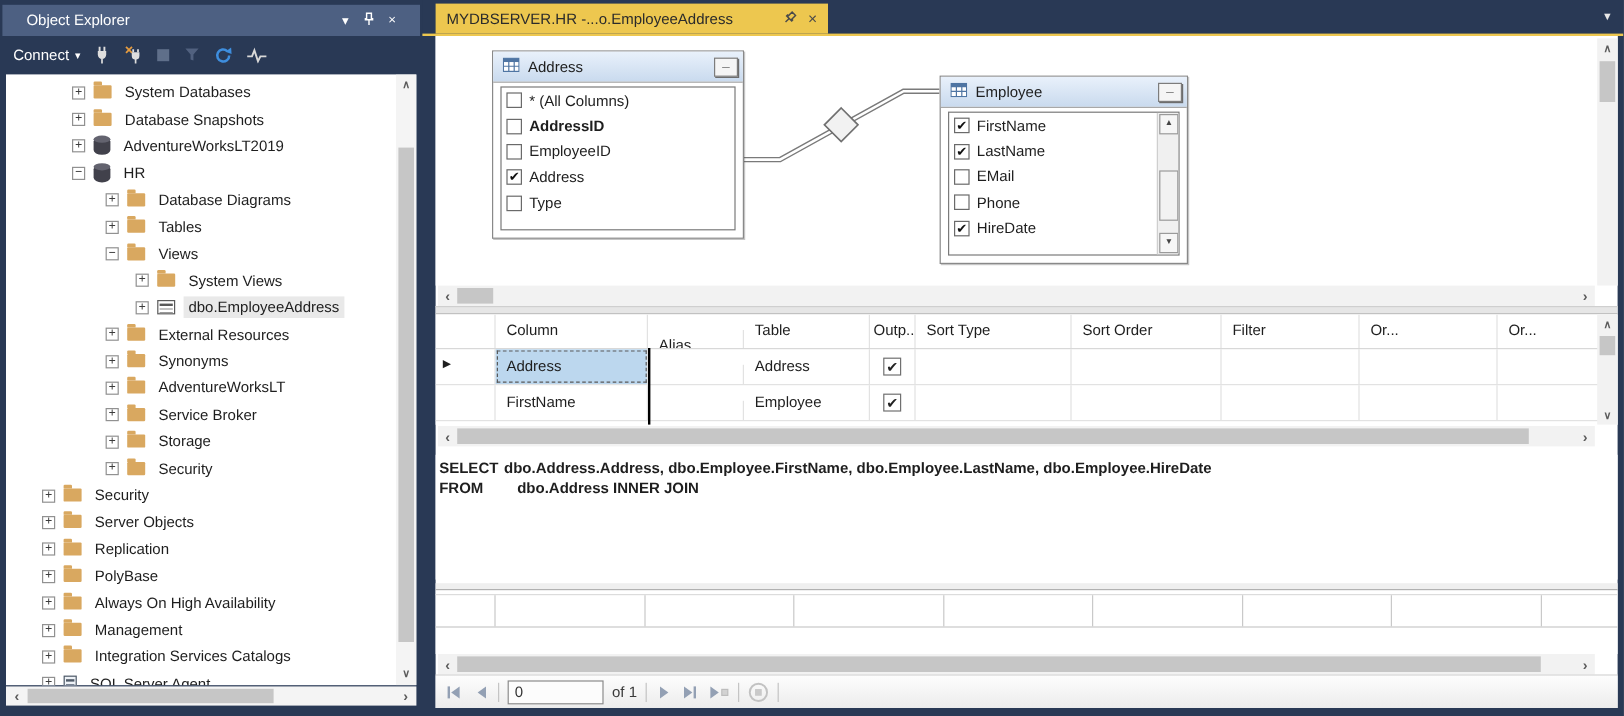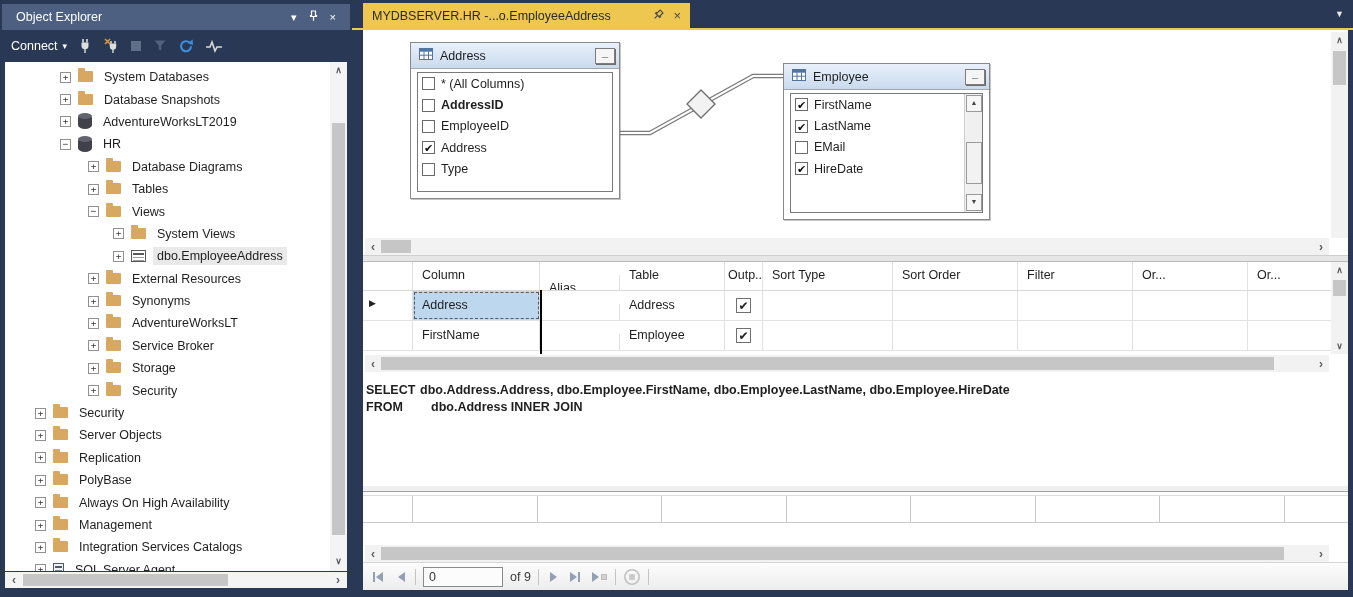--- a/index.html
+++ b/index.html
@@ -1,19 +1,19 @@
 <!DOCTYPE html>
 <html><head>
 <meta charset="utf-8">
 <style>
   html,body{margin:0;padding:0;background:#1e2a45;}
   .app{position:relative;width:1353px;height:597px;background:#293955;font-family:"Liberation Sans",sans-serif;font-size:12.5px;color:#1e1e1e;overflow:hidden;}
   
   .oe{position:absolute;left:0;top:0;width:352px;height:597px;}
-  .oe-title{position:absolute;left:2px;top:4px;width:348px;height:26px;background:#4d6082;color:#fff;display:flex;align-items:center;padding:0 14px;box-sizing:border-box;}
+  .oe-title{position:absolute;left:2px;top:4px;width:348px;height:26px;background:#4d6082;color:#fff;display:flex;align-items:center;padding:0 20px;box-sizing:border-box;}
   .oe-title .grow{flex:1;}
   .tbicon{margin-left:11px;color:#fff;font-size:11px;cursor:default;}
   .oe-toolbar{position:absolute;left:2px;top:31px;width:348px;height:29px;display:flex;align-items:center;gap:11px;padding-left:9px;color:#fff;box-sizing:border-box;}
   .connect{display:flex;align-items:center;gap:5px;}
   .caret{font-size:9px;}
   .tico{display:flex;align-items:center;}
   .oe-tree{position:absolute;left:5px;top:62px;width:342px;height:509px;background:#fff;overflow:hidden;padding-top:4px;box-sizing:border-box;}
   .trow{display:flex;align-items:center;height:22.4px;white-space:nowrap;}
   .exp{width:9px;height:9px;border:1px solid #919191;background:#fff;font-size:9.5px;line-height:8px;text-align:center;color:#3c3c3c;flex:none;margin-right:7px;font-family:"DejaVu Sans Mono",monospace;}
   .lv1 .exp{margin-left:30px;} .lv2 .exp{margin-left:55px;} .lv3 .exp{margin-left:83px;} .lv4 .exp{margin-left:108px;}
@@ -363,20 +363,24 @@
             </div>
           <div class="colrow">
               <span class="cb">✔</span>
               <span>LastName</span>
             </div>
           <div class="colrow">
               <span class="cb"></span>
               <span>EMail</span>
             </div>
           <div class="colrow">
+              <span class="cb"></span>
+              <span>Phone</span>
+            </div>
+          <div class="colrow">
               <span class="cb">✔</span>
               <span>HireDate</span>
             </div>
           <div class="colsb">
             <span class="b" style="top:1px;">▲</span>
             <span class="thumb"></span>
             <span class="b" style="bottom:1px;">▼</span>
           </div>
         </div>
       </div>
@@ -488,21 +492,21 @@
             <polygon points="12,2 5,7 12,12" fill="#93a0b4"></polygon>
           </svg>
         </span>
       <span class="navic">
           <svg width="14" height="14">
             <polygon points="11,2 4,7 11,12" fill="#93a0b4"></polygon>
           </svg>
         </span>
       <span class="nsep"></span>
       <span class="navbox">0</span>
-      <span class="oflab">of 9</span>
+      <span class="oflab">of 1</span>
       <span class="nsep"></span>
       <span class="navic">
           <svg width="14" height="14">
             <polygon points="4,2 11,7 4,12" fill="#93a0b4"></polygon>
           </svg>
         </span>
       <span class="navic">
           <svg width="16" height="14">
             <polygon points="3,2 10,7 3,12" fill="#93a0b4"></polygon>
             <rect x="11" y="2" width="2" height="10" fill="#93a0b4"></rect>

